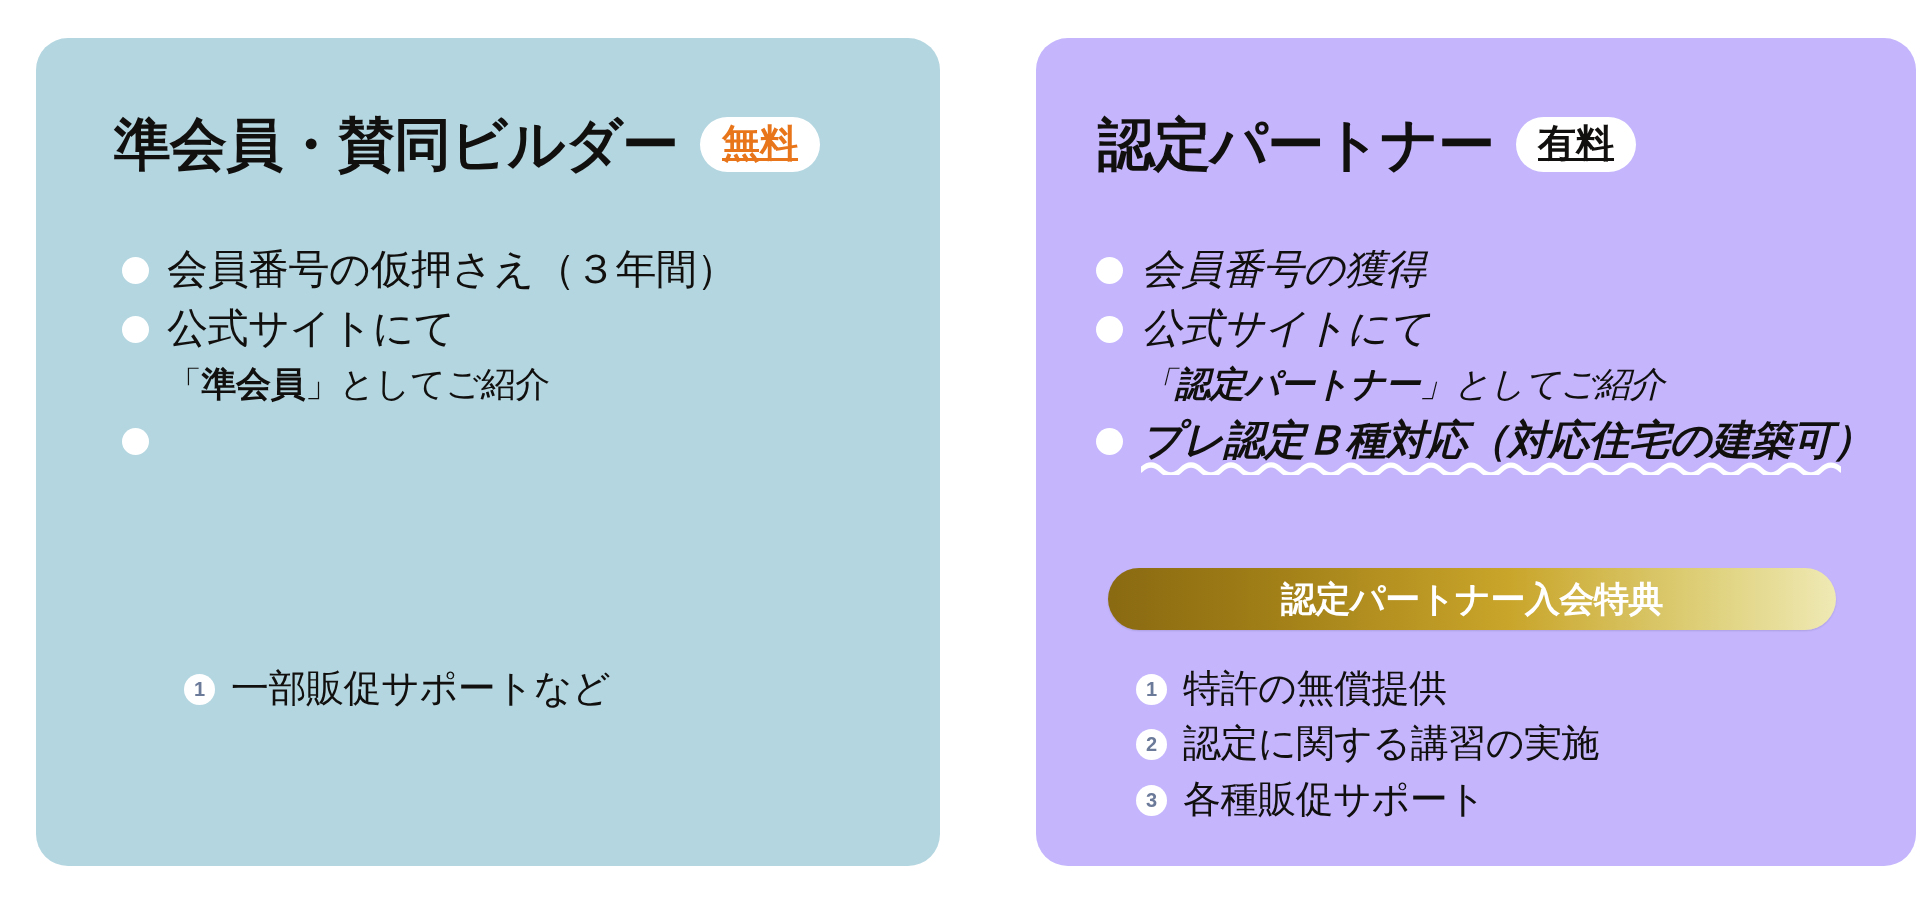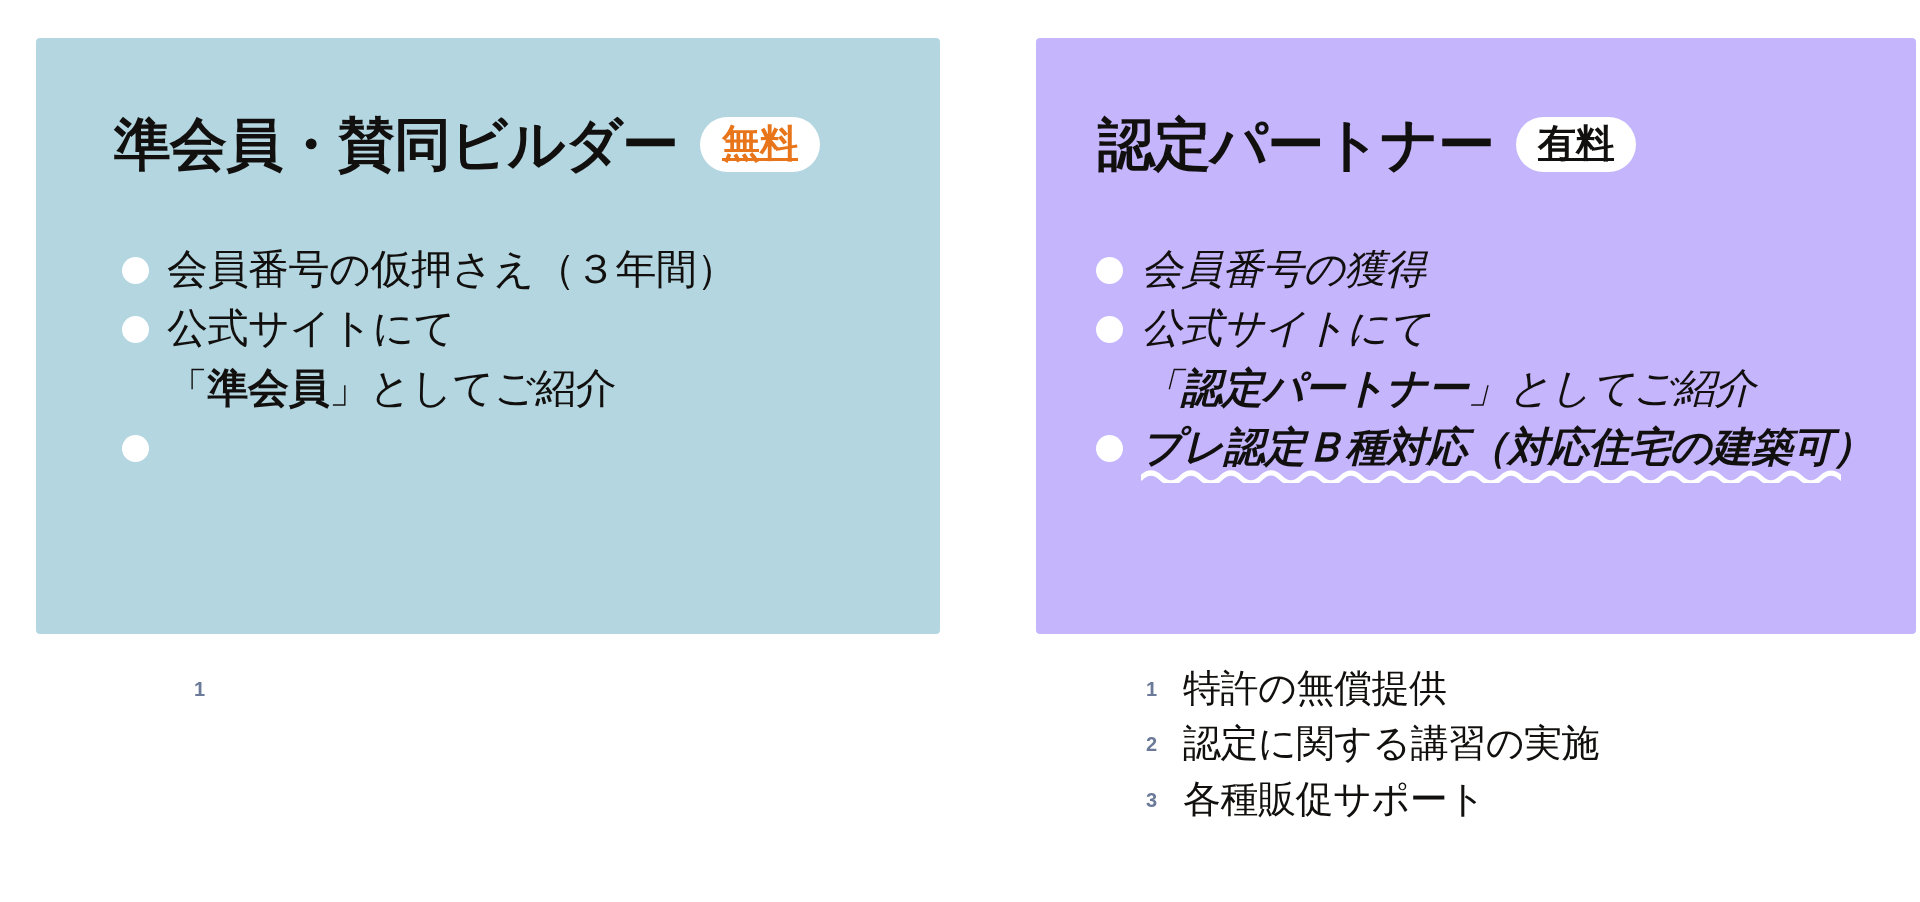--- a/index.html
+++ b/index.html
@@ -4,21 +4,21 @@
 <style>
   html,body{margin:0;padding:0;}
   body{
     width:1920px;height:902px;background:#ffffff;overflow:hidden;
     font-family:"Liberation Sans","DejaVu Sans",sans-serif;
     -webkit-font-smoothing:antialiased;
   }
   .stage{position:relative;width:1920px;height:902px;}
 
   .card{
-    position:absolute;top:38px;height:596px;border-radius:4px;box-sizing:border-box;
+    position:absolute;top:38px;height:828px;border-radius:32px;box-sizing:border-box;
   }
   .card-left{left:36px;width:904px;background:#b4d6e0;}
   .card-right{left:1036px;width:880px;background:#c4b5fd;}
 
   .card-head{
     position:absolute;display:flex;align-items:center;gap:22px;
   }
   .card-left .card-head{left:78px;top:78px;}
   .card-right .card-head{left:62px;top:78px;}
 
@@ -46,21 +46,21 @@
   }
   .dot{
     flex:0 0 auto;width:27px;height:27px;border-radius:50%;
     background:#ffffff;margin-top:14px;
   }
   .btxt{
     font-size:41px;color:#12100e;line-height:1.28;letter-spacing:-0.5px;
     white-space:nowrap;
   }
   .sub-line{
-    font-size:41px;color:#12100e;line-height:1.28;letter-spacing:-0.5px;
+    font-size:35px;color:#12100e;line-height:1.28;letter-spacing:-0.5px;
     margin:0 0 7px 45px;white-space:nowrap;
   }
   .sub-line b{font-weight:700;}
   .bold-row .btxt{font-weight:700;position:relative;display:inline-block;}
 
   .wavy{position:relative;}
   .wavy .wave{
     position:absolute;left:0;right:-4px;bottom:-9px;height:14px;
     overflow:hidden;
   }
@@ -118,20 +118,21 @@
       <div class="sub-line"><span>「</span><b>準会員</b><span>」としてご紹介</span></div>
       <div class="bullet">
         <div class="dot"></div>
       </div>
     </div>
 
 
     <div class="numlist">
       <div class="numrow">
         <div class="numbadge">1</div>
+        <div class="numtxt">一部販促サポートなど</div>
       </div>
     </div>
   </div>
 
   <div class="card card-right">
     <div class="card-head">
       <div class="card-title">認定パートナー</div>
       <div class="pill pill-paid">有料</div>
     </div>
 
@@ -151,20 +152,23 @@
           <div class="btxt">プレ認定Ｂ種対応（対応住宅の建築可）</div>
           <div class="wave">
             <svg width="700" height="14" viewBox="0 0 700 14" preserveAspectRatio="none" aria-hidden="true">
               <path d="M0 9 Q 10 -1 20 9 T 40 9 T 60 9 T 80 9 T 100 9 T 120 9 T 140 9 T 160 9 T 180 9 T 200 9 T 220 9 T 240 9 T 260 9 T 280 9 T 300 9 T 320 9 T 340 9 T 360 9 T 380 9 T 400 9 T 420 9 T 440 9 T 460 9 T 480 9 T 500 9 T 520 9 T 540 9 T 560 9 T 580 9 T 600 9 T 620 9 T 640 9 T 660 9 T 680 9 T 700 9" fill="none" stroke="#ffffff" stroke-width="5" stroke-linecap="round"></path>
             </svg>
           </div>
         </div>
       </div>
     </div>
 
+    <div class="banner">
+      <span>認定パートナー入会特典</span>
+    </div>
 
     <div class="numlist">
       <div class="numrow">
         <div class="numbadge">1</div>
         <div class="numtxt">特許の無償提供</div>
       </div>
       <div class="numrow">
         <div class="numbadge">2</div>
         <div class="numtxt">認定に関する講習の実施</div>
       </div>

